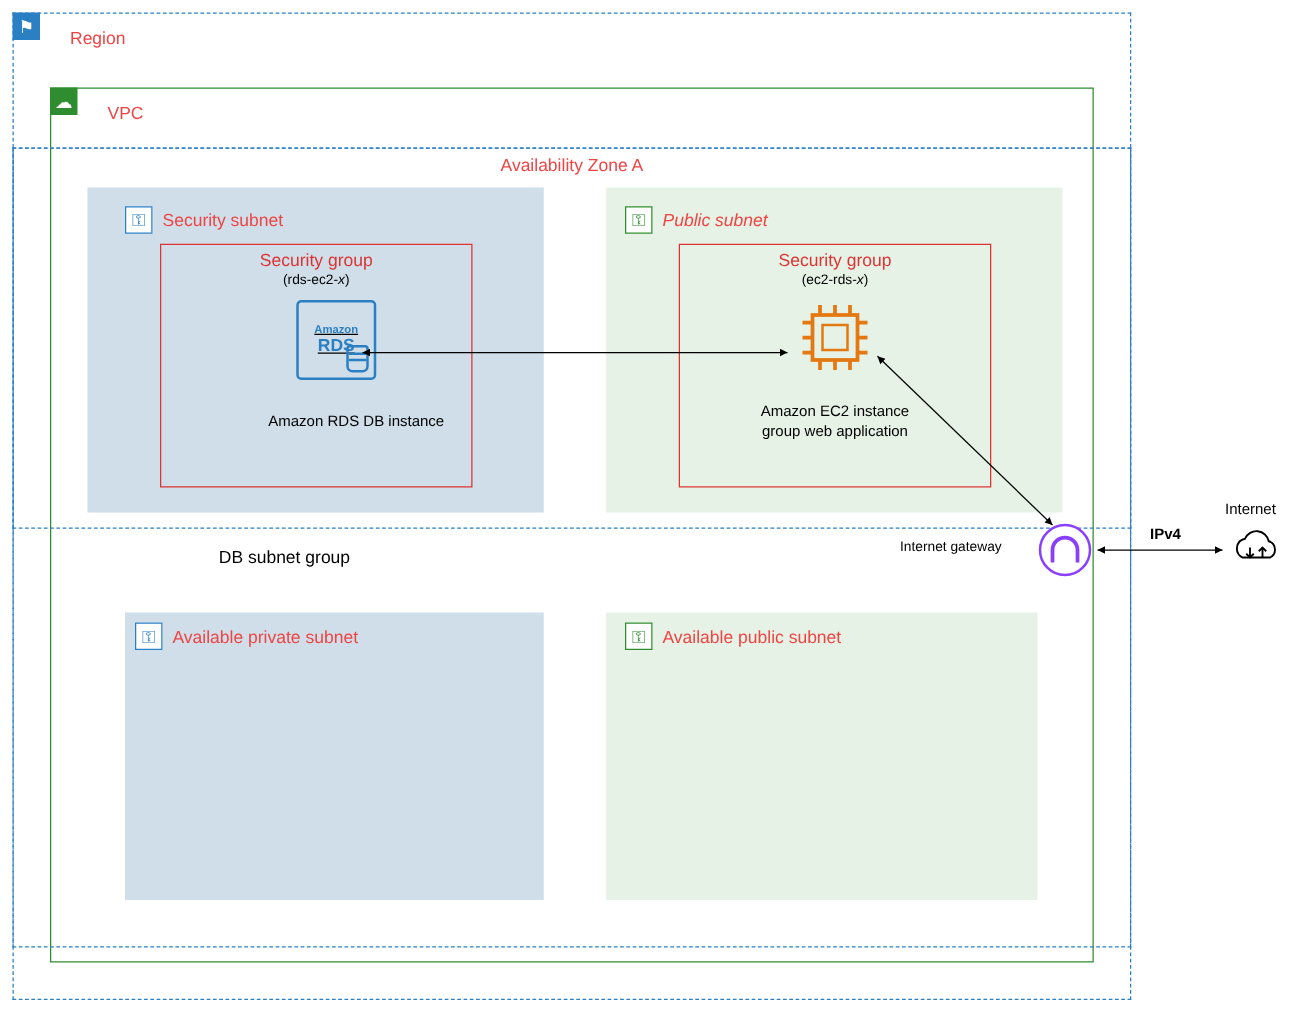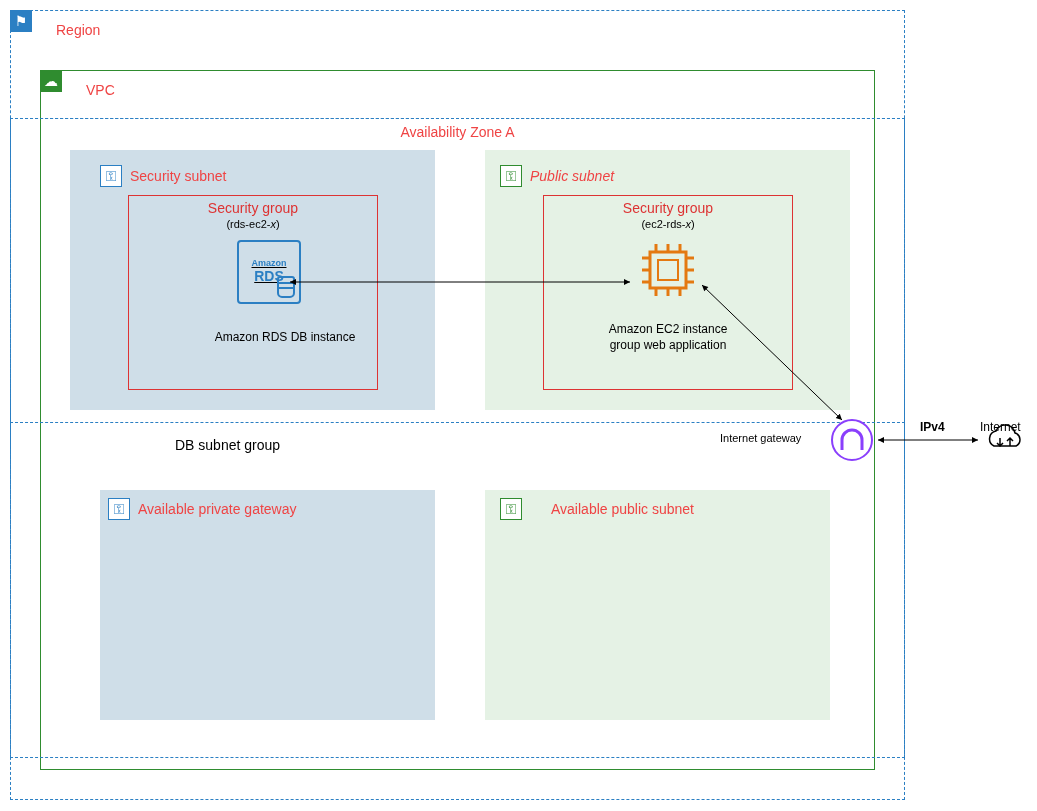--- a/index.html
+++ b/index.html
@@ -102,35 +102,35 @@
         <line x1="48" y1="42" x2="56" y2="42"></line>
     </g>
   </svg>
   <div class="label-sm black center-txt" style="left:543px; top:322px; width:250px; line-height:1.3;">
     <span>Amazon EC2 instance</span><br>
     <span>group web application</span>
   </div>
 
   <div class="box pale-blue" style="left:100px; top:490px; width:335px; height:230px;"></div>
   <div class="icon-sq blue-outline" style="left:108px; top:498px;">⚿</div>
-  <div class="label blue" style="left:138px; top:501px;">Available private gateway</div>
+  <div class="label blue" style="left:138px; top:501px;">Available private subnet</div>
 
   <div class="box pale-green" style="left:485px; top:490px; width:345px; height:230px;"></div>
   <div class="icon-sq green-outline" style="left:500px; top:498px;">⚿</div>
-  <div class="label green" style="left:530px; top:501px;margin-left:21px;">Available public subnet</div>
+  <div class="label green" style="left:530px; top:501px;">Available public subnet</div>
 
   <svg width="44" height="44" style="position:absolute; left:830px; top:418px;">
     <circle cx="22" cy="22" r="20" fill="#fff" stroke="#8a3ffc" stroke-width="2"></circle>
     <path d="M12 32 v-10 a10 10 0 0 1 20 0 v10" fill="none" stroke="#8a3ffc" stroke-width="3"></path>
   </svg>
   <div class="label-xs black" style="left:720px; top:432px;">Internet gateway</div>
 
   <div class="label-sm black" style="left:920px; top:420px; font-weight:bold;">IPv4</div>
 
-  <div class="label-sm black" style="left:980px; top:420px;">Internet</div>
+  <div class="label-sm black" style="left:980px; top:400px;">Internet</div>
   <svg width="50" height="40" style="position:absolute; left:980px; top:420px;">
     <path d="M14 26 a8 8 0 0 1 2 -15 a10 10 0 0 1 19 2 a7 7 0 0 1 1 13 z" fill="none" stroke="#000" stroke-width="1.5"></path>
     <path d="M20 18 v8 m-3 -3 l3 3 l3 -3" fill="none" stroke="#000" stroke-width="1.5"></path>
     <path d="M30 26 v-8 m-3 3 l3 -3 l3 3" fill="none" stroke="#000" stroke-width="1.5"></path>
   </svg>
 
   <svg class="overlay" width="1037" height="811">
     <defs>
       <marker id="ah" markerWidth="8" markerHeight="8" refX="6" refY="3" orient="auto">
         <path d="M0,0 L6,3 L0,6 z" fill="#000"></path>

